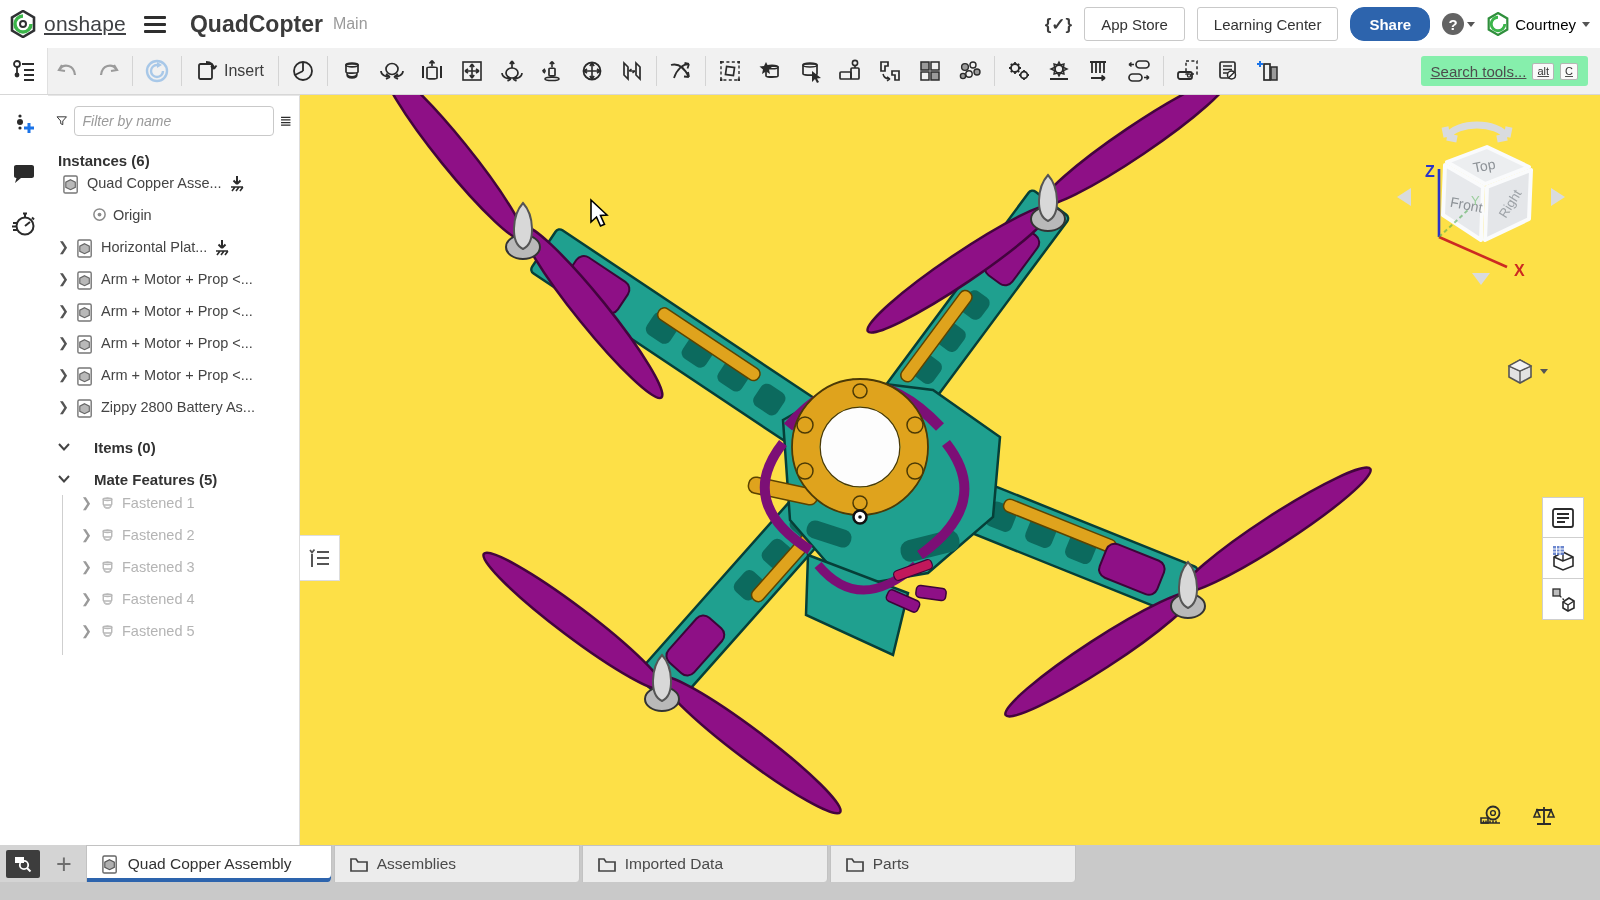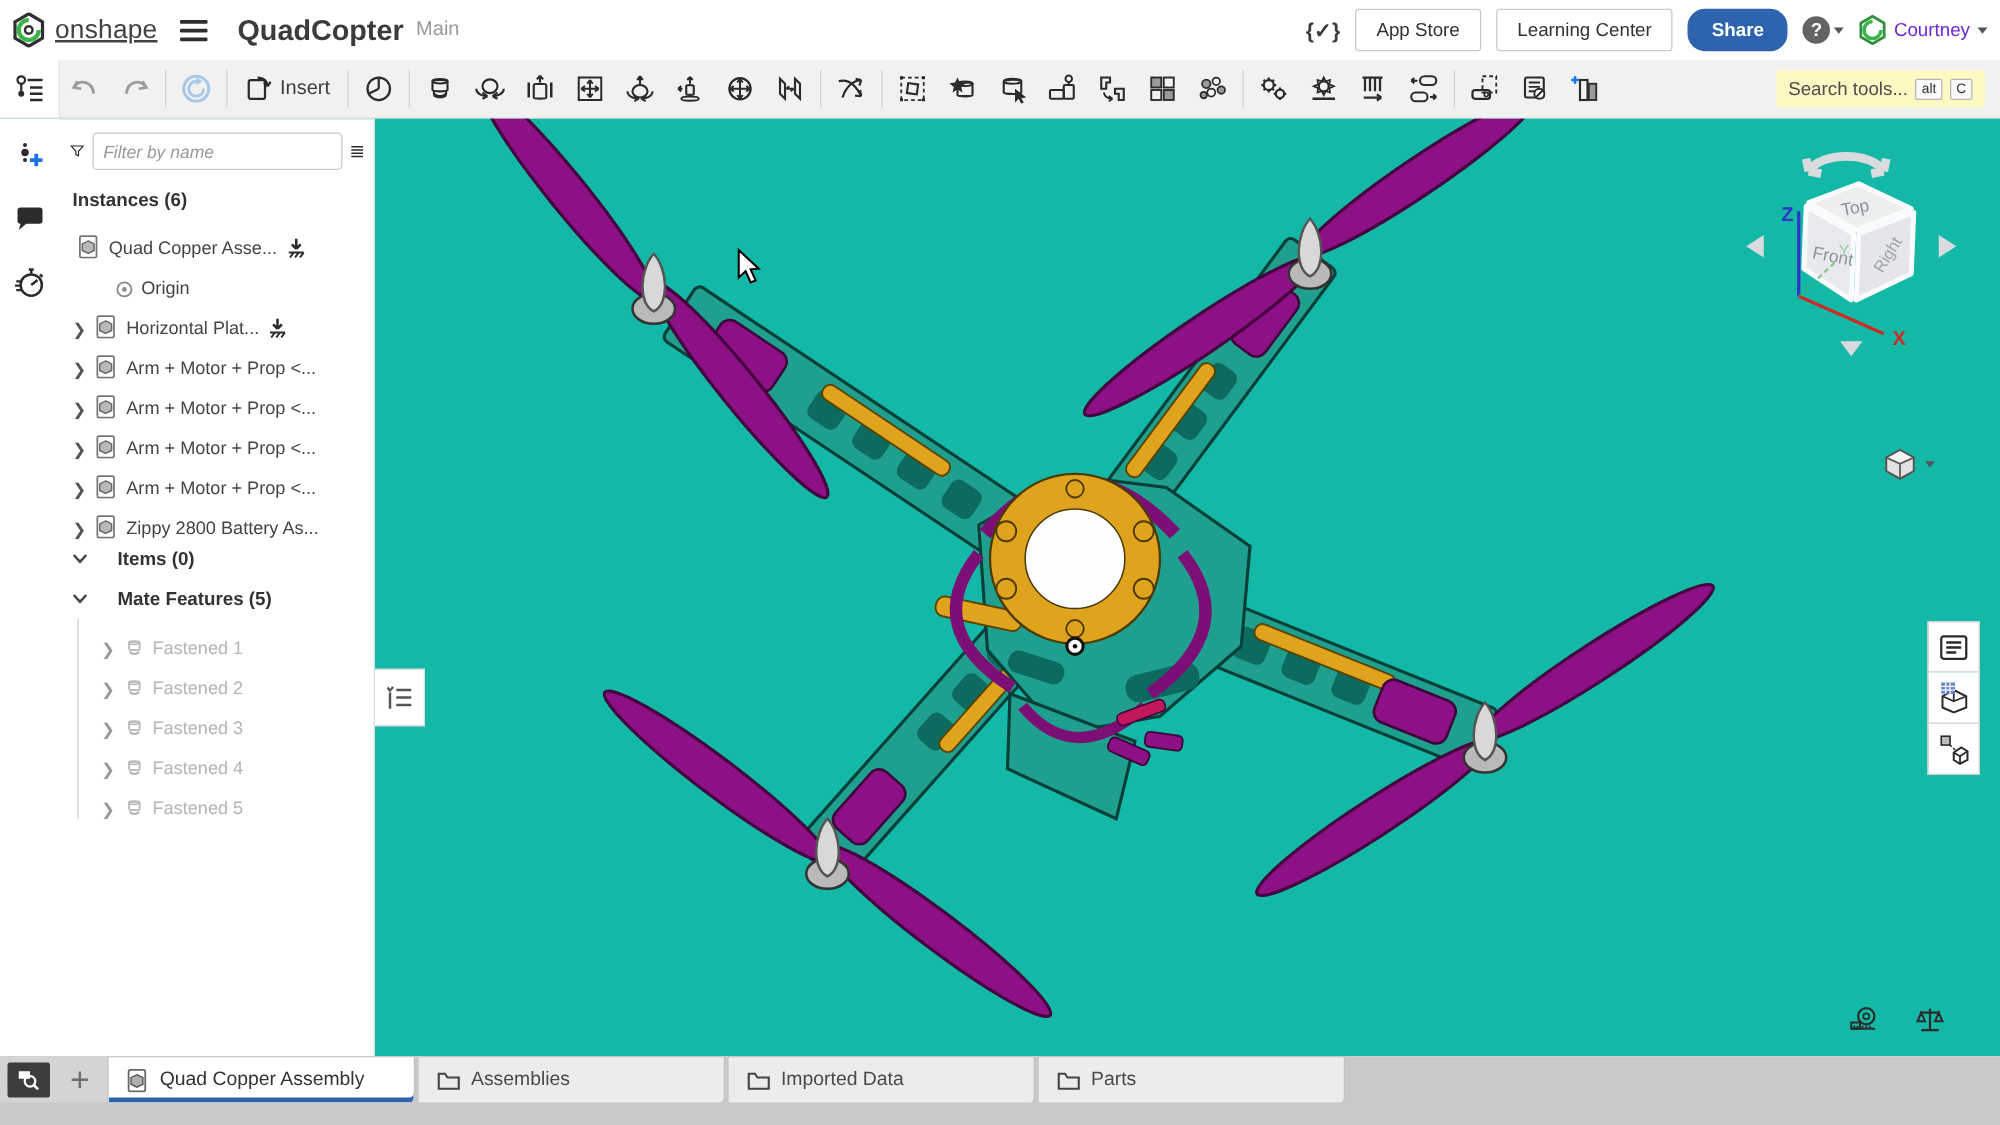--- a/index.html
+++ b/index.html
@@ -17,49 +17,49 @@
   .topbar-right { position:absolute; right:10px; top:0; height:48px; display:flex; align-items:center; gap:12px; }
   .fs-icon { font-size:17px; font-weight:bold; color:#3c3c3c; }
   .tb-btn { height:34px; padding:0 16px; background:#fff; border:1px solid #c9c9c9; border-radius:3px;
     font-size:15px; color:#333; display:flex; align-items:center; cursor:pointer; }
   .share-btn { height:34px; padding:0 18px; background:#2d64ad; border:1px solid #2d64ad; border-radius:14px;
     color:#fff; font-size:15px; font-weight:bold; display:flex; align-items:center; cursor:pointer; }
   .help-wrap { display:flex; align-items:center; gap:3px; cursor:pointer; }
   .help-circle { width:22px; height:22px; border-radius:50%; background:#636363; color:#fff;
     font-size:15px; font-weight:bold; display:flex; align-items:center; justify-content:center; }
   .caret { width:0; height:0; border-left:4px solid transparent; border-right:4px solid transparent; border-top:5px solid #555; }
-  .user-wrap { display:flex; align-items:center; gap:6px; cursor:pointer; font-size:15px; color:#6d28d9; }
+  .user-wrap { display:flex; align-items:center; gap:6px; cursor:pointer; font-size:15px; color:#000000; }
 
   
   .toolbar { height:47px; background:#f1f1f1; border-bottom:1px solid #d7d7d7; display:flex; align-items:stretch; }
   .tool-first { width:48px; background:#fff; border-right:1px solid #e0e0e0; display:flex; align-items:center; justify-content:center; cursor:pointer; }
   .ti { width:40px; display:flex; align-items:center; justify-content:center; cursor:pointer; }
   .ti svg { display:block; }
   .tsep { width:1px; background:#d4d4d4; margin:8px 4px; }
   .insert-btn { display:flex; align-items:center; gap:6px; padding:0 10px; font-size:16px; color:#3d3d3d; cursor:pointer; }
-  .search-tools { margin-left:auto; margin-right:12px; align-self:center; height:30px; background:#fef9c3;
-    border-radius:3px; display:flex; align-items:center; gap:6px; padding:0 10px; font-size:15px; color:#4d4d4d; cursor:text; }
+  .search-tools { margin-left:auto; margin-right:12px; align-self:center; height:30px; background:#86efac;
+    border-radius:3px; display:flex; align-items:center; gap:6px; padding:0 10px; font-size:15px; color:#4d4d4d; cursor:text;text-decoration:underline; }
   .kbd { font-size:11px; color:#333; background:#fafafa; border:1px solid #b5b5b5; border-radius:2px; padding:0 4px; line-height:15px; }
 
   
-  .main { position:relative; height:750px; background:#14b8a6; }
+  .main { position:relative; height:750px; background:#fde047; }
   .viewport { position:absolute; left:48px; top:0; width:1552px; height:750px; }
 
   .leftstrip { position:absolute; left:0; top:0; width:48px; height:750px; background:#fff; display:flex;
     flex-direction:column; align-items:center; gap:20px; padding-top:18px; }
   .leftstrip .ls { cursor:pointer; }
 
   .leftpanel { position:absolute; left:48px; top:0; width:252px; height:750px; background:#fff;
     border-right:1px solid #ddd; border-top:1px solid #e6e6e6; padding:10px 0 0 0; overflow:hidden; }
   .filter-row { display:flex; align-items:center; gap:6px; padding:0 8px 8px 8px; }
   .filter-input { flex:1; height:30px; border:1px solid #c9c9c9; border-radius:4px; padding:0 8px;
     font-size:14px; font-style:italic; color:#555; font-family:"Liberation Sans",sans-serif; }
   .filter-input::placeholder { color:#9a9a9a; font-style:italic; }
   .sec-header { font-size:15px; font-weight:bold; color:#333; padding:8px 8px 6px 10px; }
-  .trow { display:flex; align-items:flex-end; gap:6px; height:32px; font-size:14.5px; color:#444; padding-left:10px; cursor:pointer; white-space:nowrap; }
+  .trow { display:flex; align-items:flex-start; gap:6px; height:32px; font-size:14.5px; color:#444; padding-left:10px; cursor:pointer; white-space:nowrap; }
   .trow .chev { width:12px; color:#555; font-size:13px; flex:none; display:flex; }
   .trow.gray { color:#b4b4b4; }
   .mates-group { border-left:1px solid #cfcfcf; margin-left:14px; }
   .hdr-row { display:flex; align-items:center; gap:24px; height:32px; font-size:15px; font-weight:bold; color:#333; padding-left:10px; cursor:pointer; }
   .panel-toggle { position:absolute; left:300px; top:440px; width:40px; height:46px; background:#fff;
     border:1px solid #ddd; border-left:none; display:flex; align-items:center; justify-content:center; cursor:pointer; }
 
   
   .viewcube { position:absolute; right:28px; top:12px; width:185px; height:195px; }
   .cube-opt { position:absolute; right:52px; top:262px; display:flex; align-items:center; gap:6px; cursor:pointer; }

